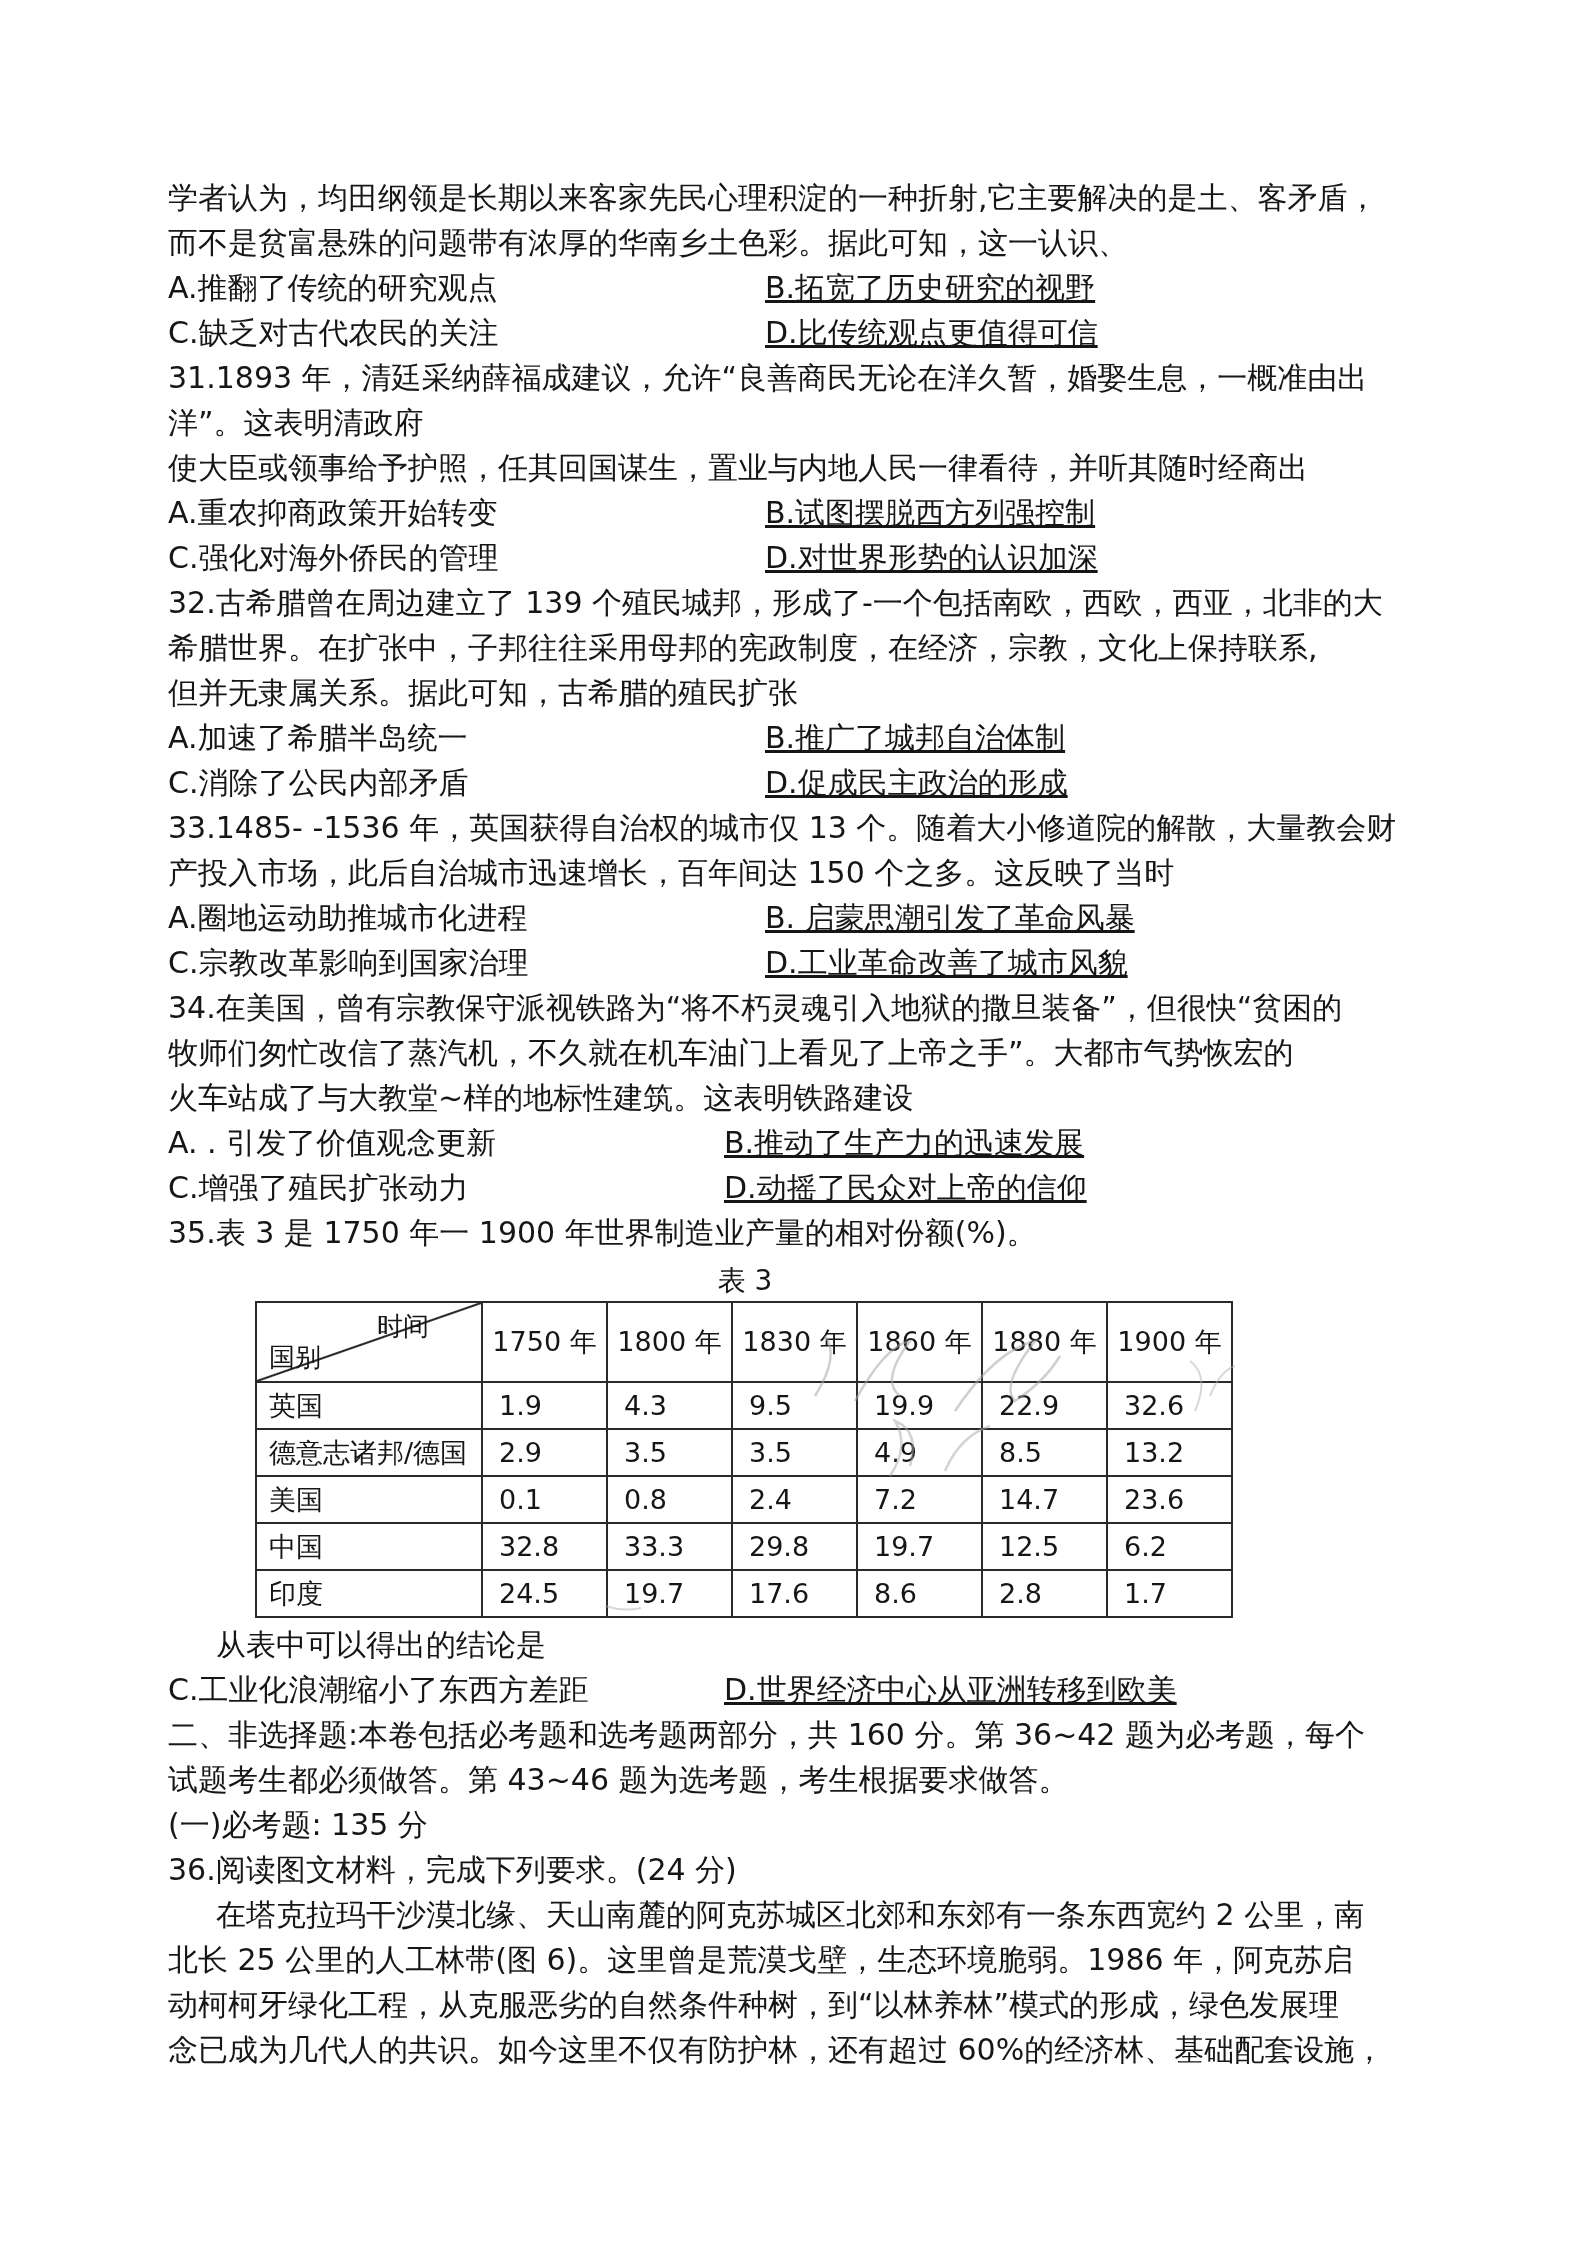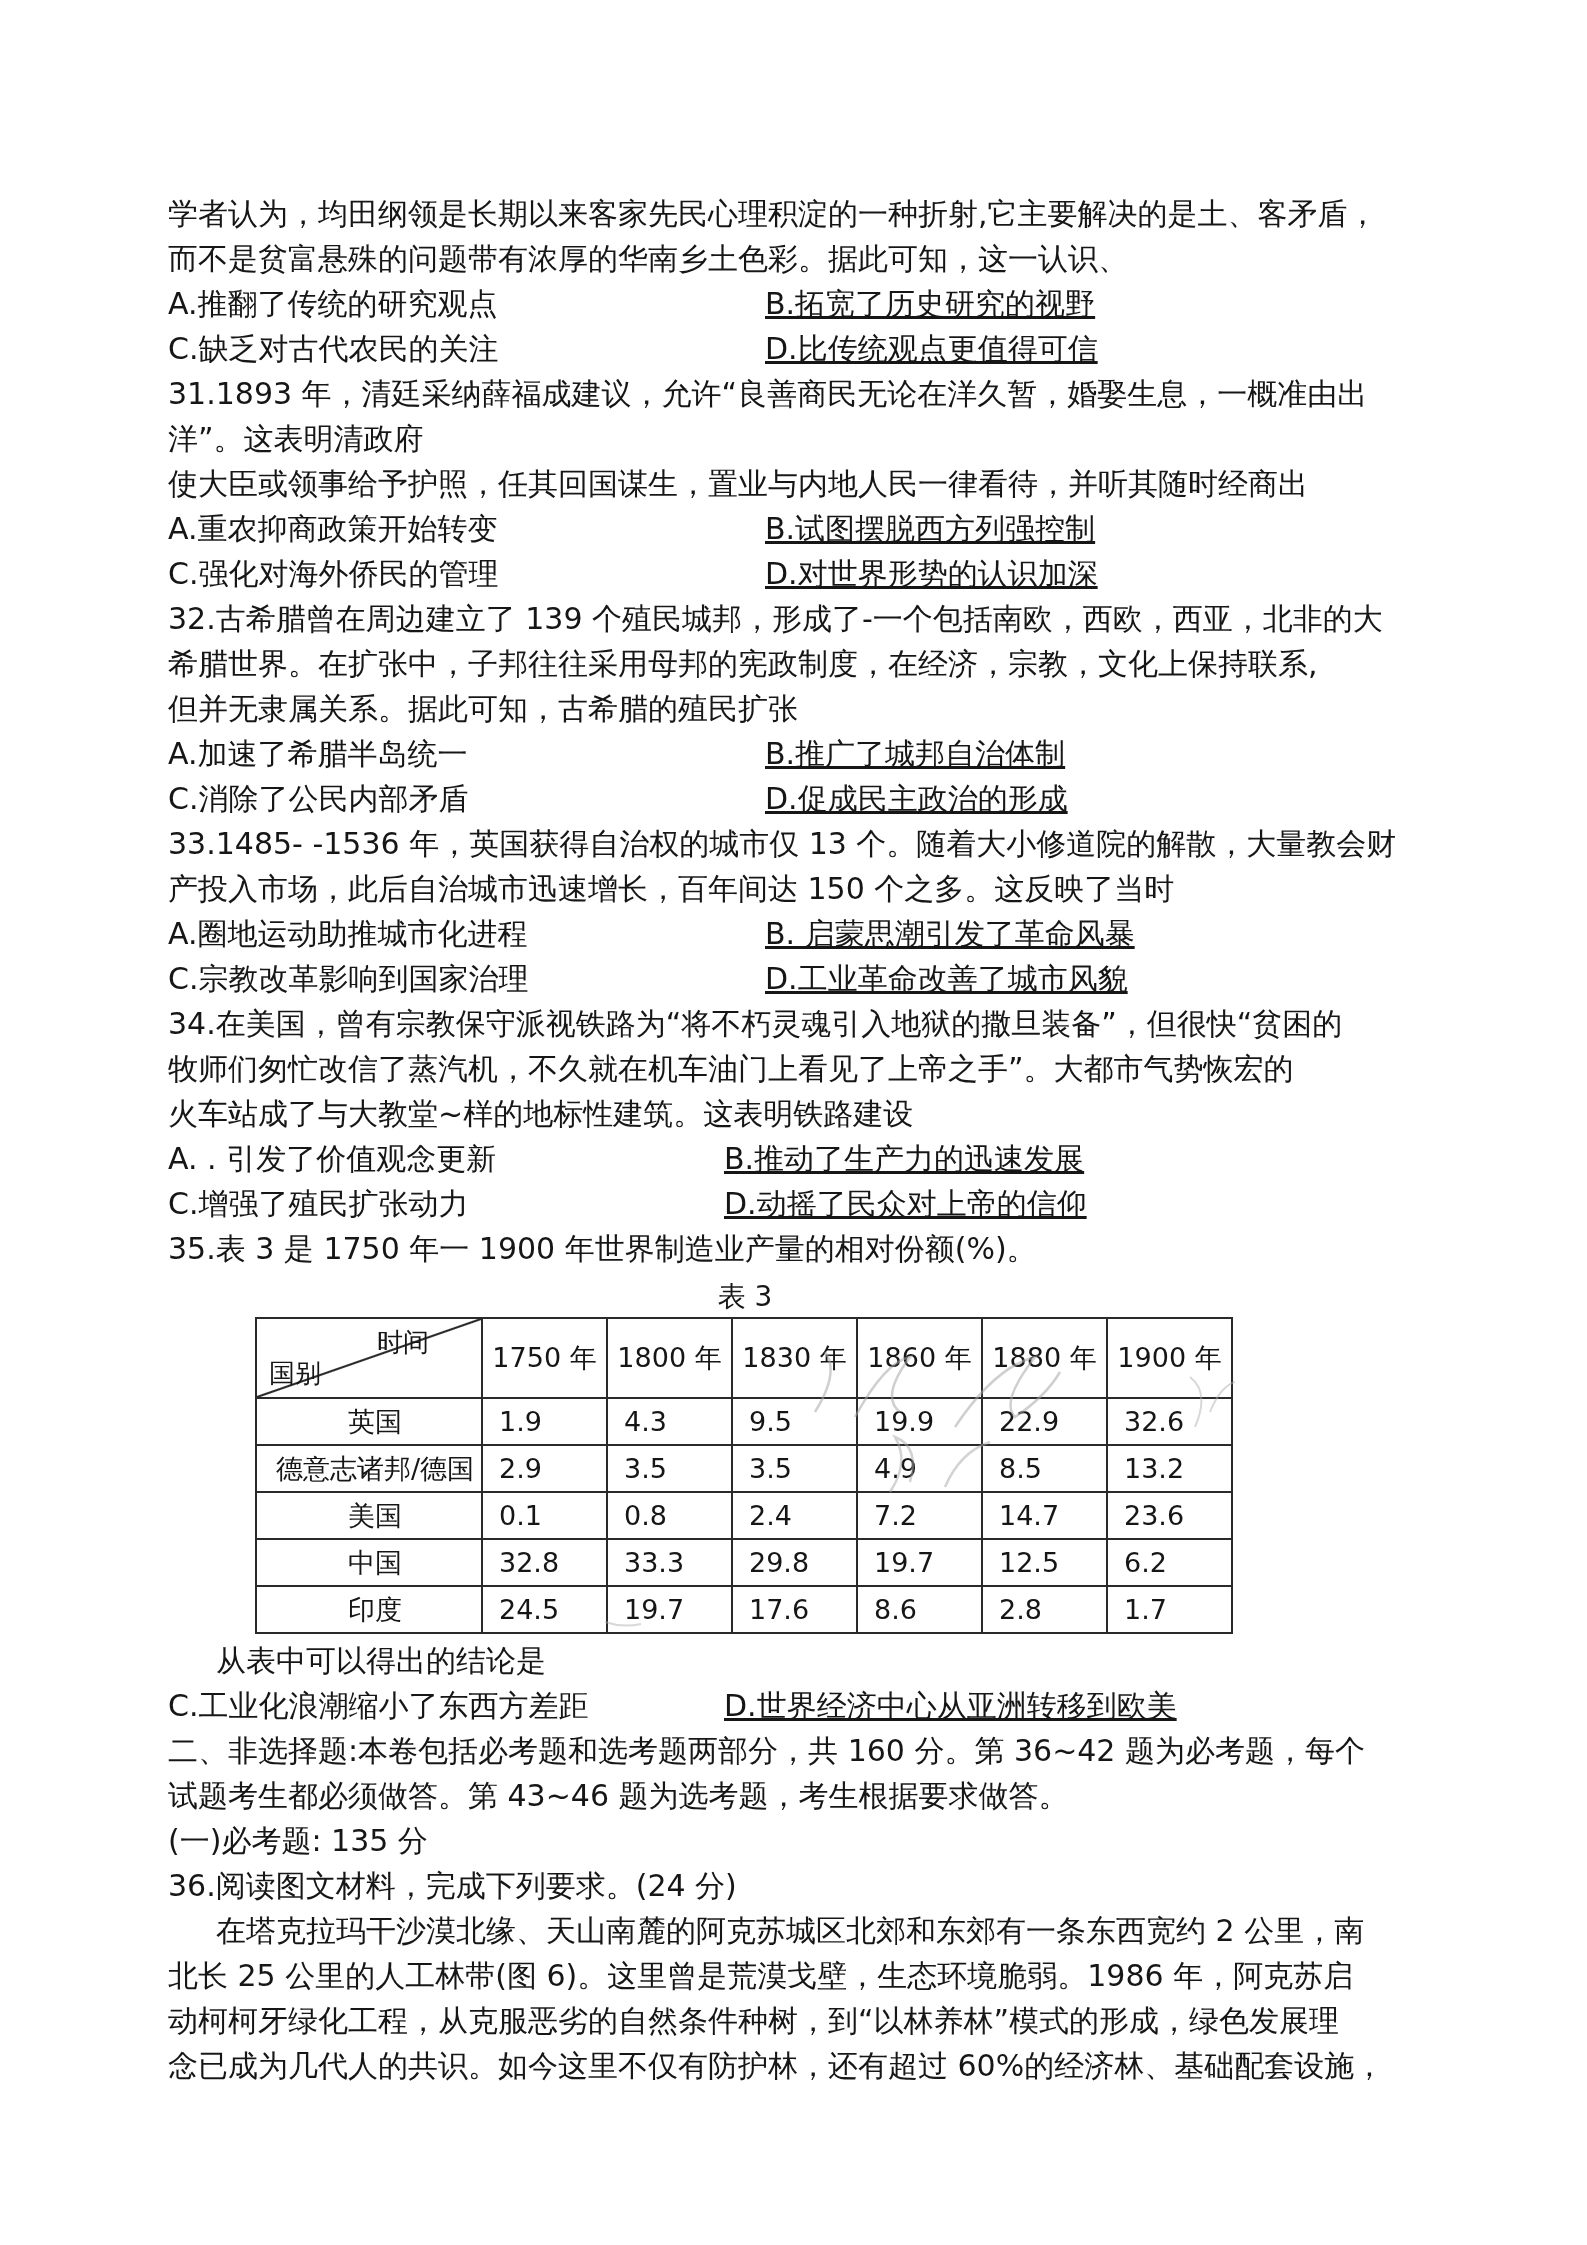--- a/index.html
+++ b/index.html
@@ -1,41 +1,41 @@
 <!DOCTYPE html>
 <html><head>
 <meta charset="utf-8">
 <style>
   html,body{margin:0;padding:0;}
   body{
     width:1587px;height:2245px;position:relative;background:#ffffff;
     font-family:"DejaVu Sans","Liberation Sans",sans-serif;
     color:#161616;
   }
-  .page{position:absolute;left:168px;top:191px;width:1262px;}
+  .page{position:absolute;left:168px;top:175px;width:1262px;}
   .ln{height:45px;line-height:45px;font-size:30px;white-space:nowrap;}
   .opts{display:flex;}
   .opts .o1{display:inline-block;width:597px;}
   .opts.narrow .o1{width:556px;}
   .opts .o2{display:inline-block;text-decoration:underline;}
   .indent1{padding-left:48px;}
   
   .tblwrap{position:relative;margin:6px 0 4px 87px;width:980px;}
   .tbl-caption{width:980px;text-align:center;font-size:28px;height:40px;line-height:40px;}
   table.t3{border-collapse:collapse;width:776px;table-layout:fixed;}
   table.t3 th,table.t3 td{border:2px solid #2a2a2a;font-weight:normal;font-size:27px;padding:0;}
   table.t3 .hrow th{height:78px;}
   table.t3 .drow td{height:45px;}
   col.c0{width:226px;}
   col.cy{width:125px;}
   .corner{position:relative;background-image:linear-gradient(to bottom right,transparent calc(50% - 1.6px),#2a2a2a calc(50% - 0.5px),#2a2a2a calc(50% + 0.5px),transparent calc(50% + 1.6px));}
   .corner .top{position:absolute;top:6px;right:52px;font-size:26px;}
   .corner .bot{position:absolute;bottom:6px;left:12px;font-size:26px;}
   .ycell{text-align:center;}
-  .ncell{text-align:center;padding-left:12px !important;}
+  .ncell{text-align:left;padding-left:12px !important;}
   .vcell{text-align:left;padding-left:16px !important;}
   .scribble{position:absolute;left:0;top:0;pointer-events:none;}
 </style>
 </head>
 <body>
 
 <div class="page">
 
   <div class="ln">学者认为，均田纲领是长期以来客家先民心理积淀的一种折射,它主要解决的是土、客矛盾，</div>
   <div class="ln">而不是贫富悬殊的问题带有浓厚的华南乡土色彩。据此可知，这一认识、</div>

